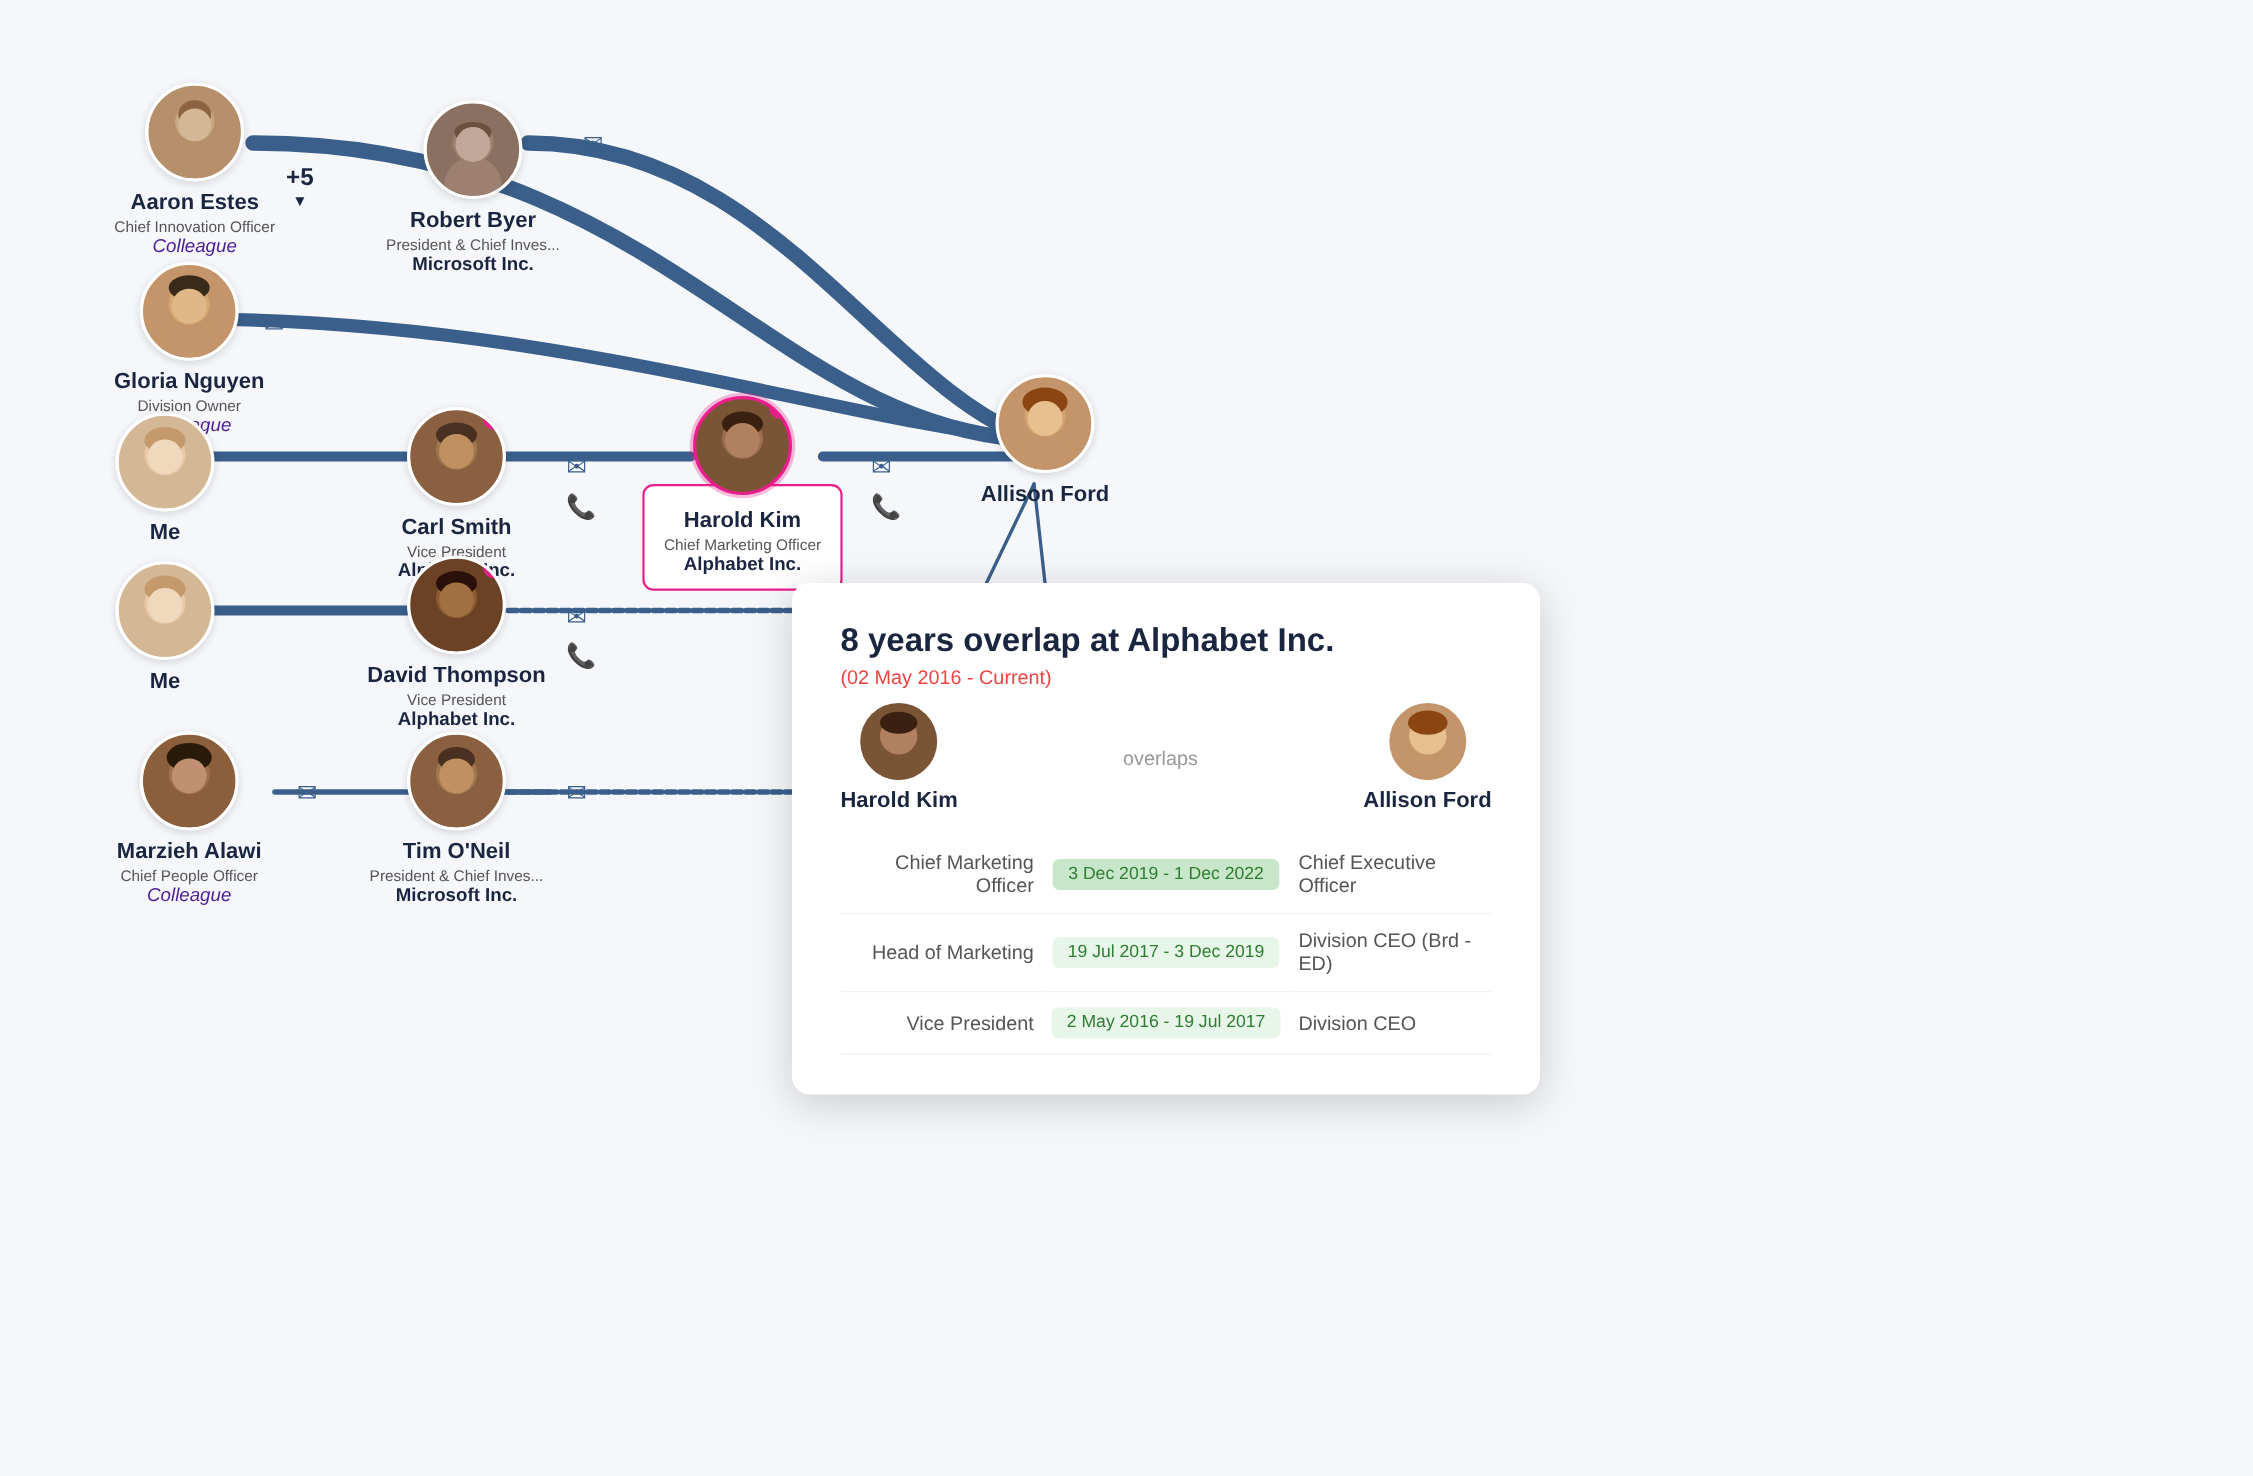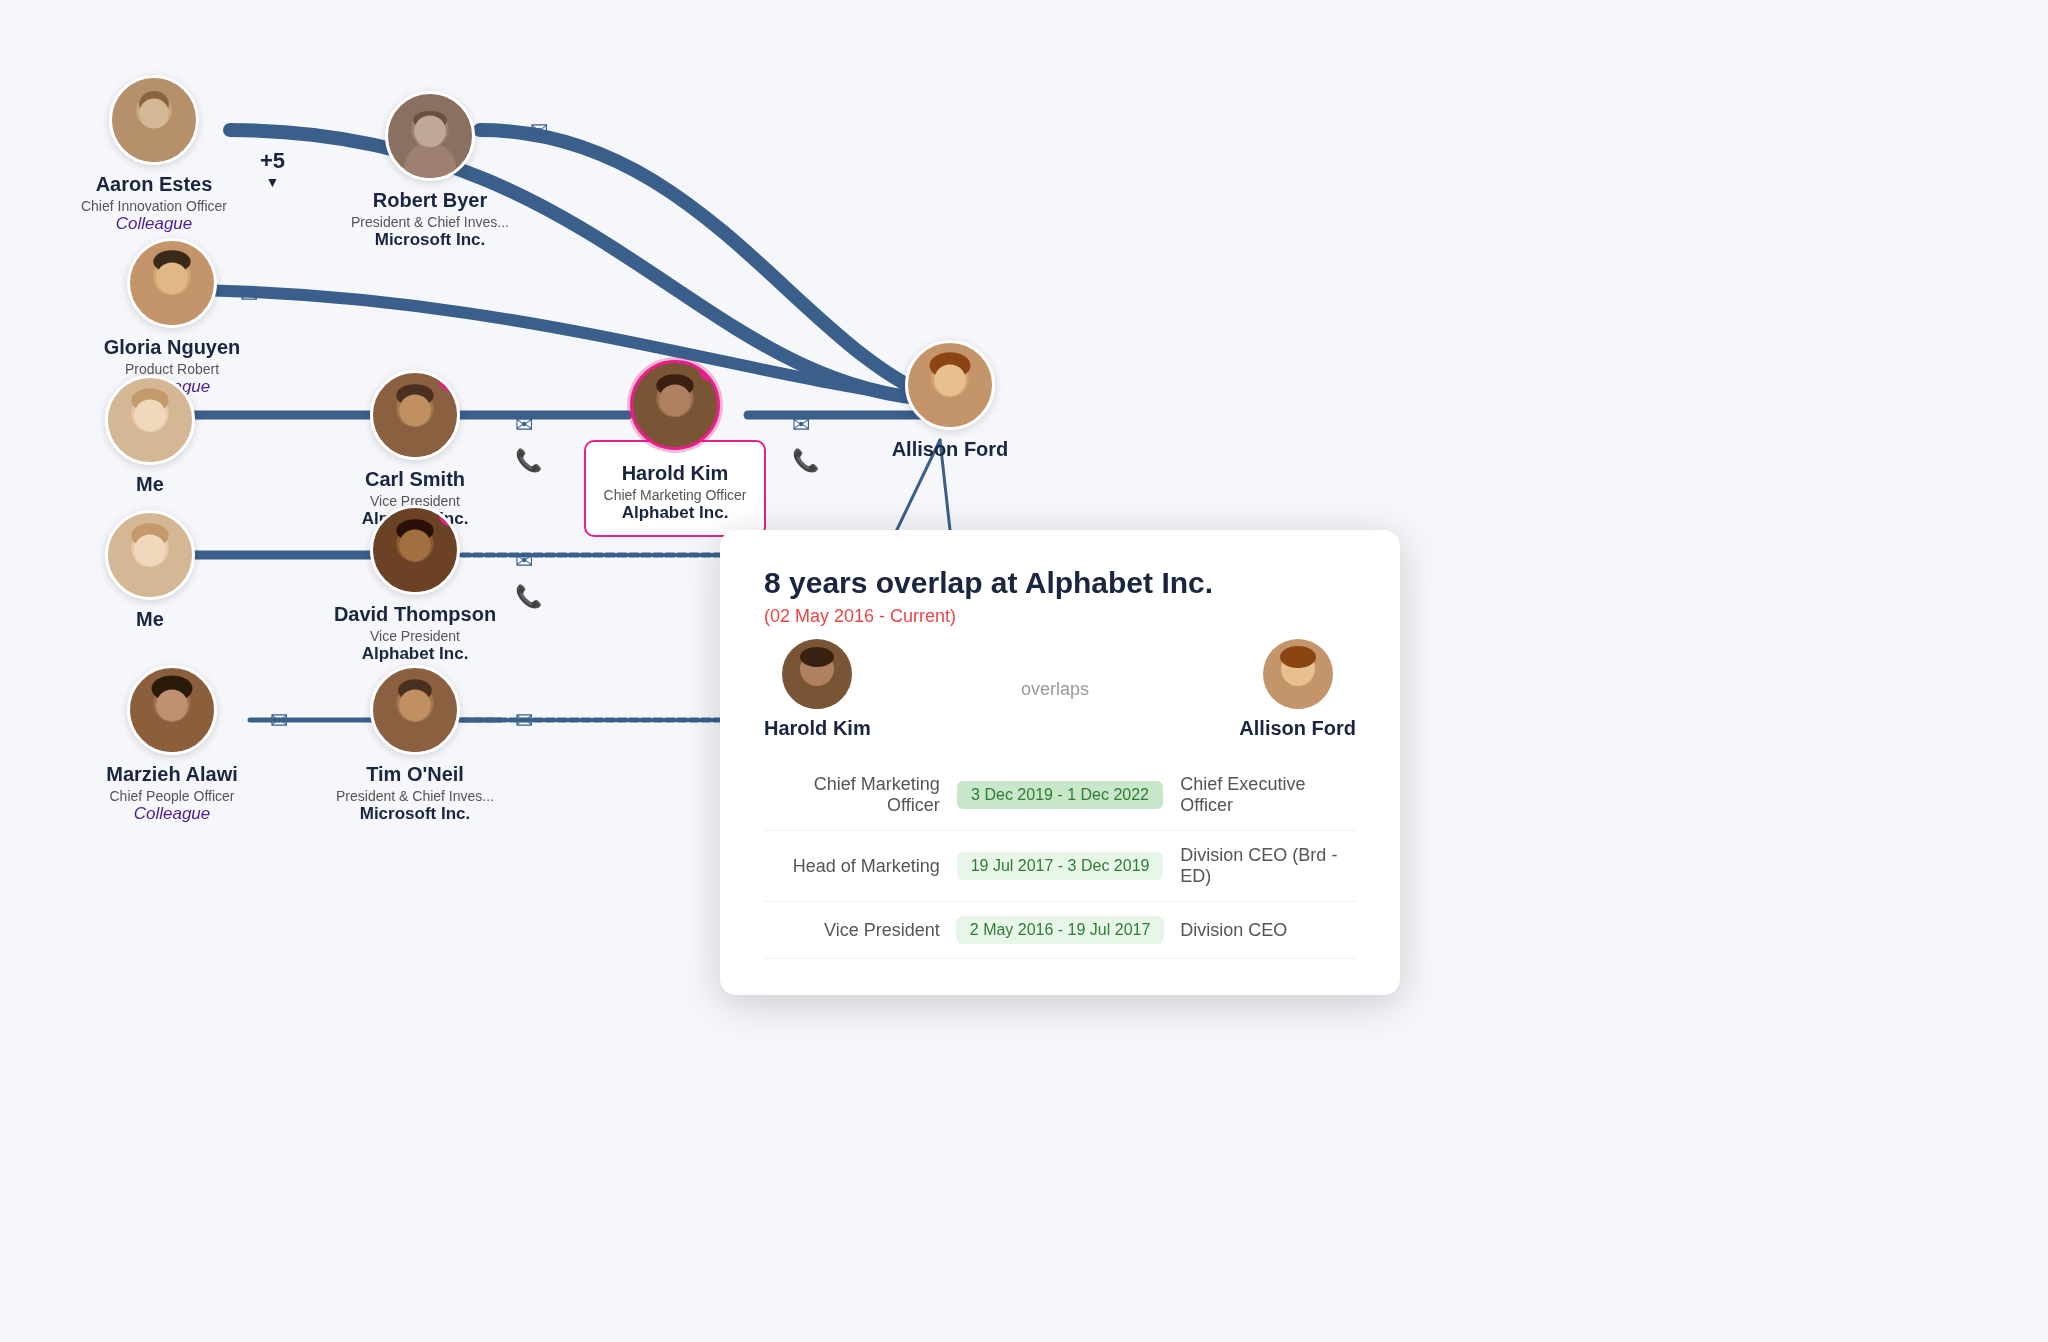--- a/index.html
+++ b/index.html
@@ -287,21 +287,21 @@
 
     <path d="M 250 720 L 500 720" stroke="#3a5f8a" stroke-width="5" fill="none" stroke-linecap="round"></path>
 
     <path d="M 450 720 L 750 720" stroke="#3a5f8a" stroke-width="5" fill="none" stroke-linecap="round" stroke-dasharray="8 4"></path>
 
     <path d="M 940 440 L 820 690" stroke="#3a5f8a" stroke-width="3" fill="none" stroke-linecap="round"></path>
     <path d="M 940 440 L 960 620" stroke="#3a5f8a" stroke-width="3" fill="none" stroke-linecap="round"></path>
   </svg>
 
 
-  <div class="person-node" style="left:64px; top:75px;">
+  <div class="person-node" style="left:87px; top:75px;">
     <div class="avatar-wrap face-aaron">
       <svg viewBox="0 0 90 90" width="90" height="90">
         <circle cx="45" cy="35" r="20" fill="#b5906b"></circle>
         <circle cx="45" cy="80" r="28" fill="#b5906b"></circle>
         <circle cx="45" cy="35" r="19" fill="#c8a882"></circle>
         <ellipse cx="45" cy="28" rx="16" ry="14" fill="#8b6340"></ellipse>
         <circle cx="45" cy="38" r="16" fill="#d4b896"></circle>
       </svg>
     </div>
     <div class="person-name">Aaron Estes</div>
@@ -335,21 +335,21 @@
   <div class="person-node" style="left:82px; top:238px;">
     <div class="avatar-wrap face-gloria">
       <svg viewBox="0 0 90 90" width="90" height="90">
         <circle cx="45" cy="80" r="28" fill="#c4956a"></circle>
         <circle cx="45" cy="38" r="20" fill="#d4a870"></circle>
         <ellipse cx="45" cy="22" rx="20" ry="12" fill="#3a2a1a"></ellipse>
         <circle cx="45" cy="40" r="17" fill="#e0b888"></circle>
       </svg>
     </div>
     <div class="person-name">Gloria Nguyen</div>
-    <div class="person-title">Product Robert</div>
+    <div class="person-title">Division Owner</div>
     <div class="person-relation">Colleague</div>
   </div>
 
   <div class="contact-icons" style="left:240px; top:282px;">
     <span class="contact-icon">✉</span>
   </div>
 
   <div class="person-node" style="left:100px; top:375px; width:100px;">
     <div class="avatar-wrap face-me1">
       <svg viewBox="0 0 90 90" width="90" height="90">

